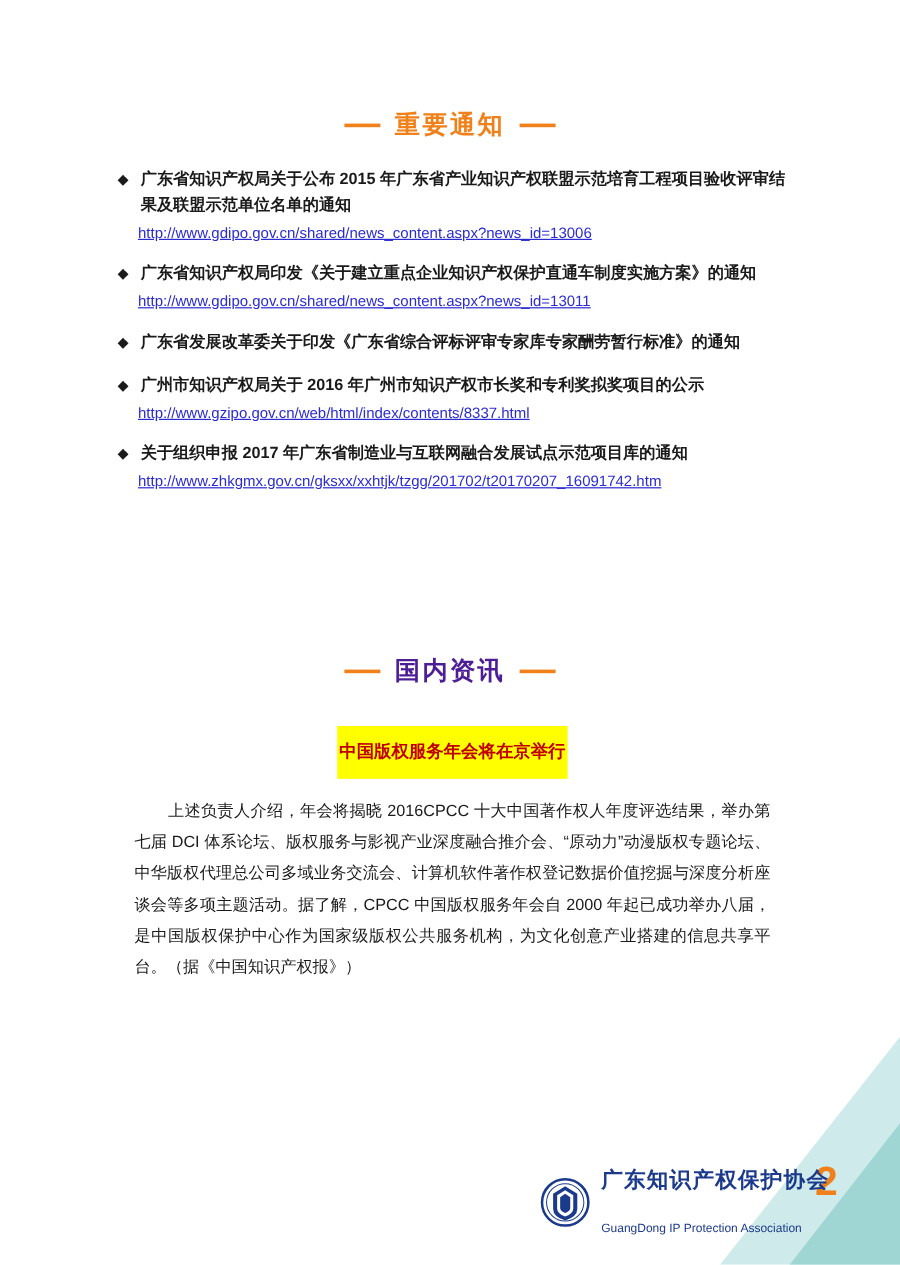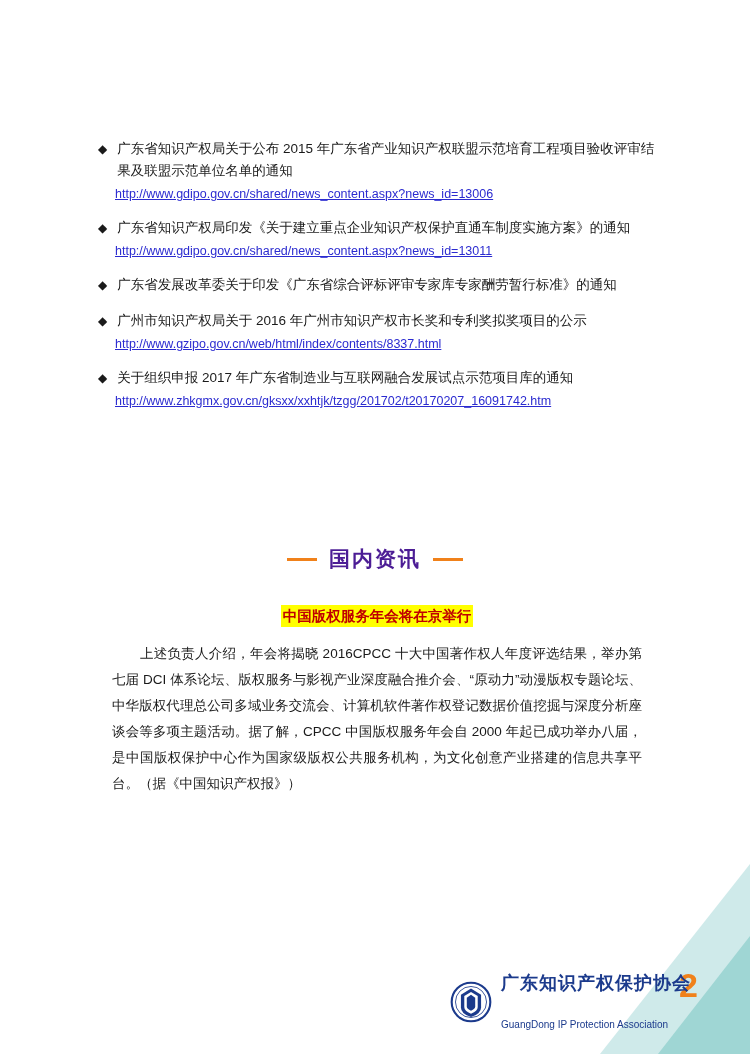--- a/index.html
+++ b/index.html
@@ -75,21 +75,21 @@
     color: #1a1a1a;
     font-size: 12px;
     line-height: 22px;
     margin-right: 10px;
     flex: 0 0 auto;
   }
   .notice-title {
     font-size: 13.5px;
     line-height: 22px;
     color: #1a1a1a;
-    font-weight: normal;
+    font-weight: bold;
     flex: 1 1 auto;
   }
   .notice-link {
     display: block;
     margin-top: 3px;
     margin-left: 17px;
     font-size: 12.5px;
     color: #2b2bd0;
     text-decoration: underline;
     word-break: break-all;
@@ -106,21 +106,21 @@
   .news-title-wrap {
     text-align: center;
     margin-bottom: 14px;
   }
   .news-title {
     display: inline-block;
     background: #ffff00;
     color: #c00000;
     font-weight: bold;
     font-size: 14.5px;
-    padding: 1px 2px;
+    padding: 12px 2px;
     line-height: 20px;
   }
   .news-para {
     font-size: 13.5px;
     line-height: 26px;
     color: #1a1a1a;
     text-align: justify;
     text-indent: 28px;
     margin: 0 0 14px 0;
   }
@@ -194,20 +194,25 @@
     color: #1b3a8c;
     line-height: 14px;
     margin-top: 24px;
   }
 </style>
 </head>
 <body>
 
 <div class="page">
 
+  <div class="section-heading heading-notice" id="notice-heading">
+    <span class="dash"></span>
+    <span class="htext">重要通知</span>
+    <span class="dash"></span>
+  </div>
 
   <div class="notice-list">
 
     <div class="notice-item">
       <div class="notice-row">
         <span class="bullet">◆</span>
         <span class="notice-title">广东省知识产权局关于公布 2015 年广东省产业知识产权联盟示范培育工程项目验收评审结果及联盟示范单位名单的通知</span>
       </div>
       <a class="notice-link" href="#">http://www.gdipo.gov.cn/shared/news_content.aspx?news_id=13006</a>
     </div>

